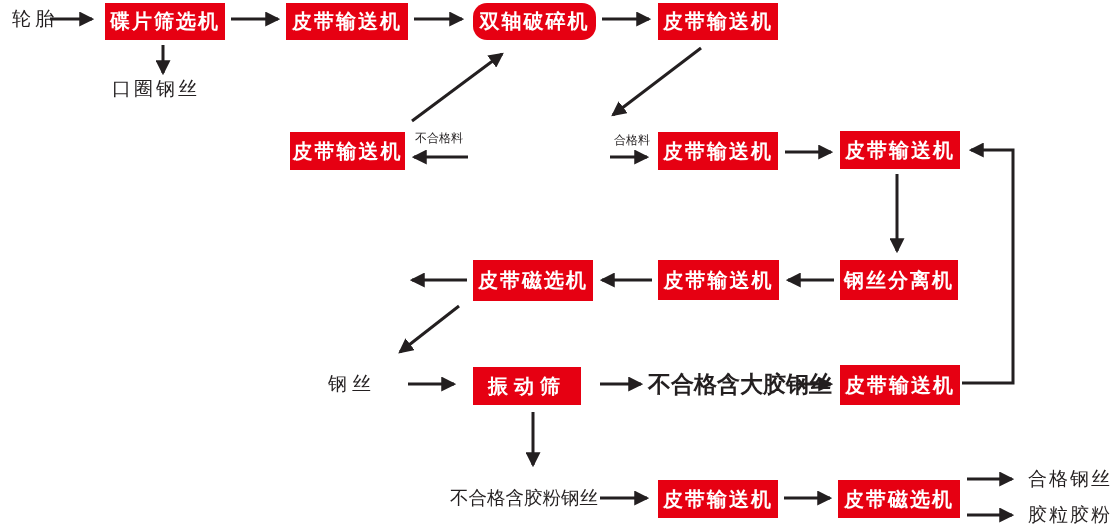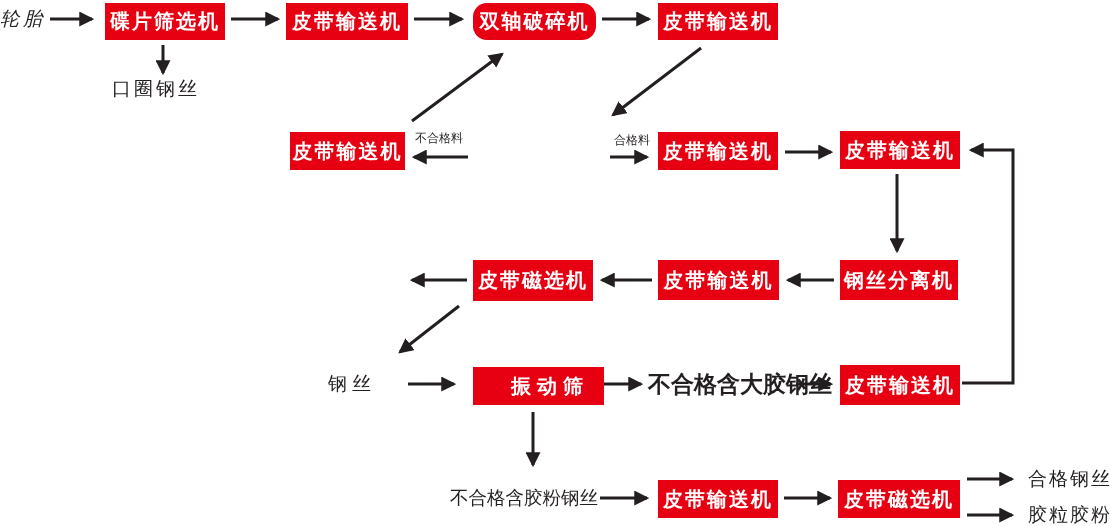--- a/index.html
+++ b/index.html
@@ -54,39 +54,39 @@
     <path class="arrow" marker-end="url(#ah)" d="M600,384 L641,384"></path>
     <path class="arrow" marker-end="url(#ah)" d="M796,384 L831,384"></path>
     <path class="arrow" marker-end="url(#ah)" d="M962,383 L1013,383 L1013,150 L971,150"></path>
     <path class="arrow" marker-end="url(#ah)" d="M533,412 L533,465"></path>
     <path class="arrow" marker-end="url(#ah)" d="M600,498 L647,498"></path>
     <path class="arrow" marker-end="url(#ah)" d="M784,498 L830,498"></path>
     <path class="arrow" marker-end="url(#ah)" d="M967,479 L1012,479"></path>
     <path class="arrow" marker-end="url(#ah)" d="M967,515 L1012,515"></path>
   </svg>
 
-  <div class="txt" style="left:0px;top:6px;width:48px;height:26px;letter-spacing:4px;font-style:italic;">轮胎</div>
+  <div class="txt" style="left:12px;top:6px;width:48px;height:26px;letter-spacing:4px;">轮胎</div>
   <div class="box" style="left:105px;top:3px;width:120px;height:37px;">碟片筛选机</div>
   <div class="box" style="left:286px;top:3px;width:122px;height:37px;">皮带输送机</div>
   <div class="box" style="left:473px;top:3px;width:123px;height:37px;border-radius:14px;">双轴破碎机</div>
   <div class="box" style="left:658px;top:3px;width:120px;height:37px;">皮带输送机</div>
   <div class="txt" style="left:112px;top:76px;width:105px;height:25px;letter-spacing:3px;">口圈钢丝</div>
 
   <div class="box" style="left:290px;top:132px;width:115px;height:38px;">皮带输送机</div>
   <div class="txt small" style="left:408px;top:129px;width:62px;height:18px;">不合格料</div>
   <div class="txt small" style="left:606px;top:131px;width:52px;height:18px;">合格料</div>
   <div class="box" style="left:658px;top:132px;width:120px;height:38px;">皮带输送机</div>
   <div class="box" style="left:840px;top:131px;width:120px;height:38px;">皮带输送机</div>
 
   <div class="box" style="left:473px;top:260px;width:120px;height:41px;">皮带磁选机</div>
   <div class="box" style="left:658px;top:260px;width:121px;height:40px;">皮带输送机</div>
   <div class="box" style="left:840px;top:260px;width:118px;height:40px;">钢丝分离机</div>
 
   <div class="txt" style="left:328px;top:371px;width:52px;height:25px;letter-spacing:5px;">钢丝</div>
-  <div class="box" style="left:473px;top:367px;width:108px;height:38px;letter-spacing:6px;padding-left:23px;">振动筛</div>
+  <div class="box" style="left:473px;top:367px;width:108px;height:38px;letter-spacing:6px;">振动筛</div>
   <div class="txt" style="left:648px;top:372px;width:146px;height:25px;font-size:23px;font-weight:bold;">不合格含大胶钢丝</div>
   <div class="box" style="left:840px;top:365px;width:120px;height:40px;">皮带输送机</div>
 
   <div class="txt" style="left:450px;top:485px;width:145px;height:25px;font-size:18.5px;">不合格含胶粉钢丝</div>
   <div class="box" style="left:658px;top:480px;width:120px;height:38px;">皮带输送机</div>
   <div class="box" style="left:838px;top:480px;width:122px;height:38px;">皮带磁选机</div>
   <div class="txt" style="left:1028px;top:467px;width:82px;height:24px;letter-spacing:2px;">合格钢丝</div>
   <div class="txt" style="left:1028px;top:503px;width:82px;height:24px;letter-spacing:2px;">胶粒胶粉</div>
 
 </div>

